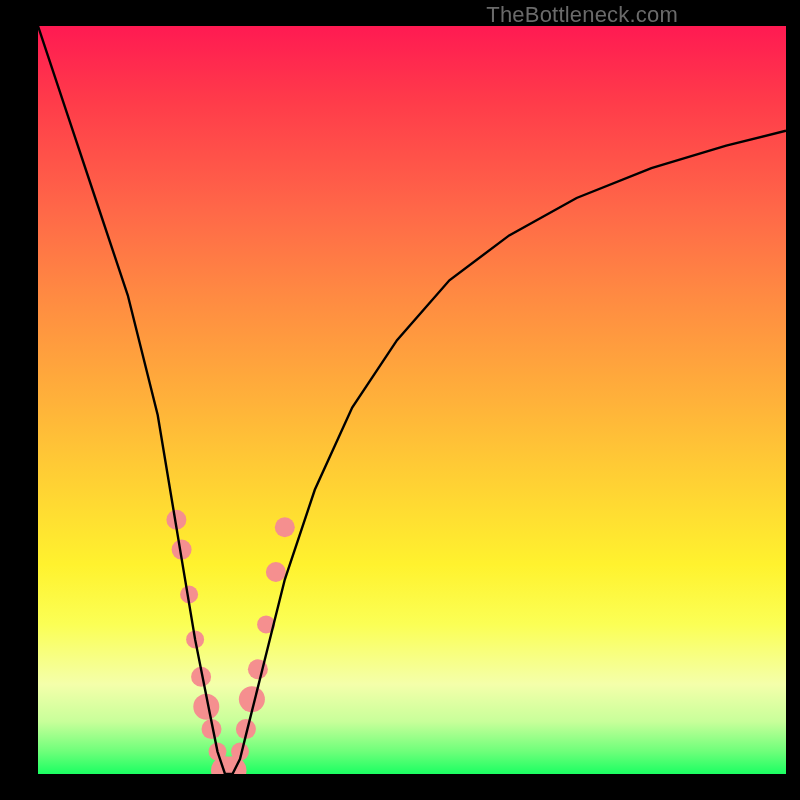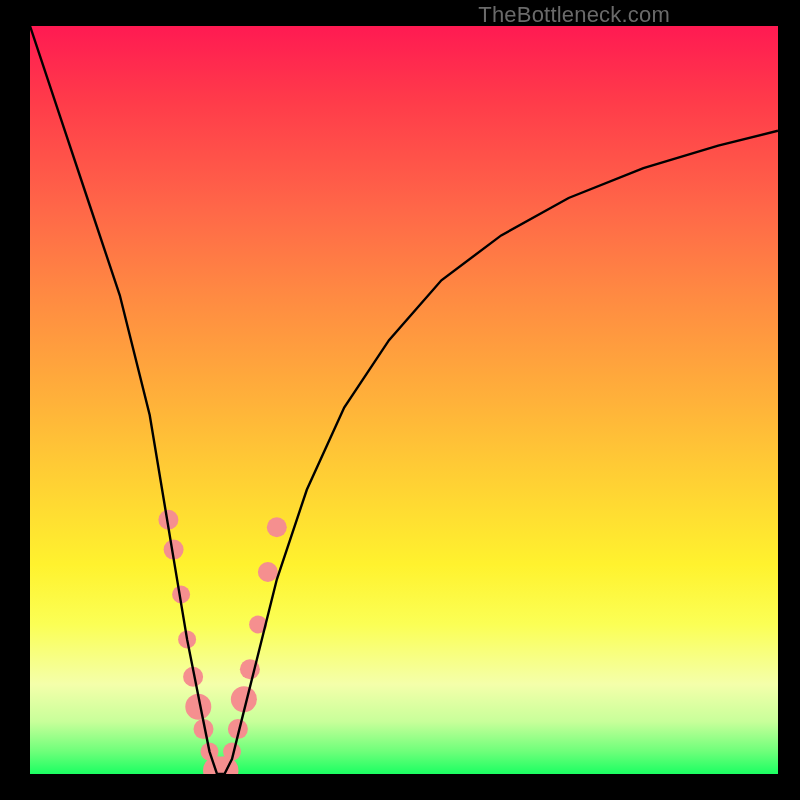--- a/index.html
+++ b/index.html
@@ -7,21 +7,21 @@
     padding: 0;
     width: 800px;
     height: 800px;
     overflow: hidden;
     background: #000;
     font-family: Arial, Helvetica, sans-serif;
   }
   .frame {
     position: absolute;
     top: 0;
-    left: 4px;
+    left: 12px;
     width: 676px;
     height: 800px;
     background: #000;
   }
   .plot-area {
     position: absolute;
     top: 26px;
     left: 26px;
     width: 748px;
     height: 748px;

